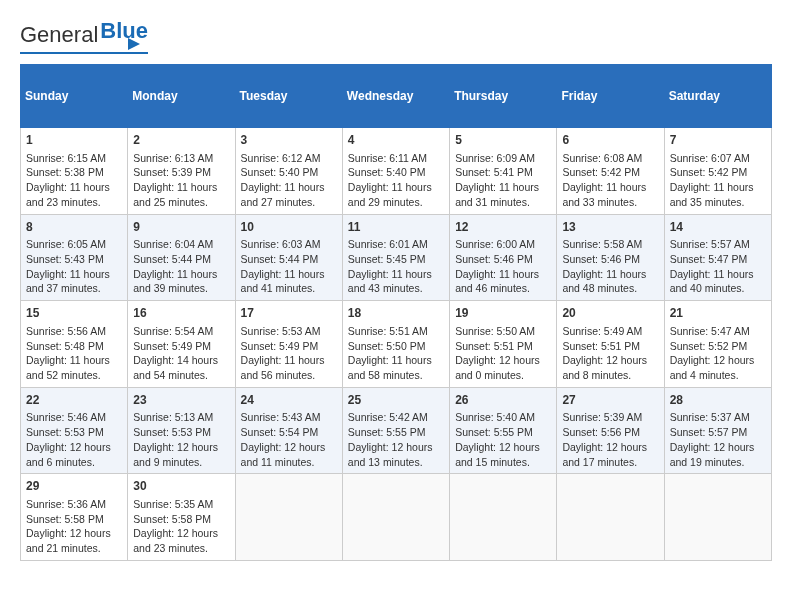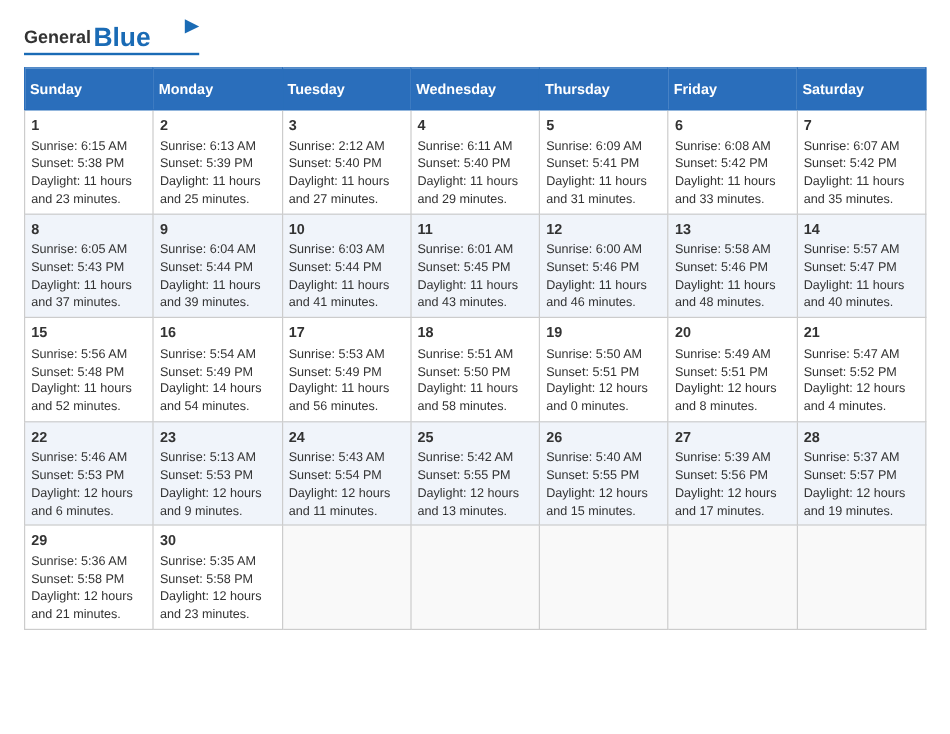--- a/index.html
+++ b/index.html
@@ -38,21 +38,21 @@
       color: #555;
     }
     .calendar-table {
       width: 100%;
       border-collapse: collapse;
       font-size: 10.5px;
     }
     .calendar-table th {
       background: #2a6ebb;
       color: #fff;
-      padding: 10px 4px;
+      padding: 24px 4px;
       text-align: left;
       font-size: 12px;
       font-weight: bold;
       border: 1px solid #2a6ebb;
     }
     .calendar-table td {
       vertical-align: top;
       padding: 4px 5px;
       border: 1px solid #ccc;
       background: #fff;
@@ -74,22 +74,22 @@
       background: #f9f9f9 !important;
     }
     .row-alt td { background: #edf2f8; }
   </style>
 </head>
 <body>
 
 <div class="header-area">
   <div class="logo">
     <div class="logo-top">
-      <span style="font-size:15px;font-weight:bold;color:#333;">General</span>
-      <div style="display:inline-flex;flex-direction:row;align-items:flex-start;margin-left:2px;">
+      <span style="font-size:22px;font-weight:normal;color:#333;">General</span>
+      <div style="display:inline-flex;flex-direction:column;align-items:flex-start;margin-left:2px;">
         <span style="font-size:22px;font-weight:bold;color:#1a6bb5;line-height:1;">Blue</span>
         <div style="width:0;height:0;border-top:6px solid transparent;border-bottom:6px solid transparent;border-left:12px solid #1a6bb5;margin-top:-4px;margin-left:28px;"></div>
       </div>
     </div>
     <div style="height:2px;background:#1a6bb5;width:100%;margin-top:2px;"></div>
   </div>
   <div class="title-area">
     <div class="month-title"></div>
     <div class="location-title"></div>
   </div>
@@ -116,21 +116,21 @@
         <span>Daylight: 11 hours and 23 minutes.</span>
       </td>
         <td>
         <span class="day-num">2</span>
         <span>Sunrise: 6:13 AM</span><br>
         <span>Sunset: 5:39 PM</span><br>
         <span>Daylight: 11 hours and 25 minutes.</span>
       </td>
         <td>
         <span class="day-num">3</span>
-        <span>Sunrise: 2:12 AM</span><br>
+        <span>Sunrise: 6:12 AM</span><br>
         <span>Sunset: 5:40 PM</span><br>
         <span>Daylight: 11 hours and 27 minutes.</span>
       </td>
         <td>
         <span class="day-num">4</span>
         <span>Sunrise: 6:11 AM</span><br>
         <span>Sunset: 5:40 PM</span><br>
         <span>Daylight: 11 hours and 29 minutes.</span>
       </td>
         <td>

